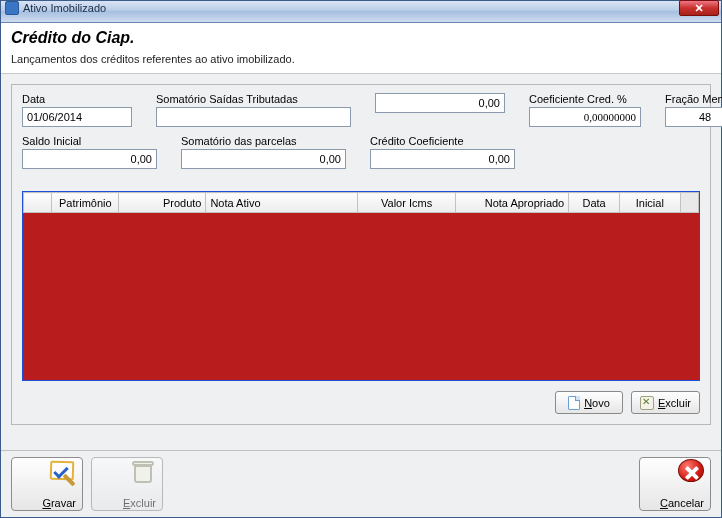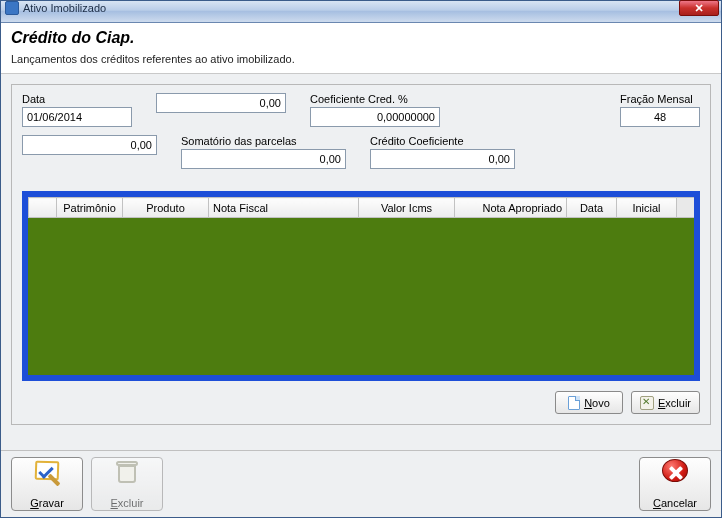--- a/index.html
+++ b/index.html
@@ -45,39 +45,39 @@
   .field label { margin-bottom: 2px; color: #000; }
   .field input {
     height: 20px; border: 1px solid #8a9aac; background: #fff;
     padding: 1px 4px; font-size: 11px;
   }
   .field input.num { text-align: right; }
   .field input.center { text-align: center; }
   .w-data { width: 110px; }
   .w-som { width: 195px; }
   .w-vt { width: 130px; }
-  .w-coef { width: 130px; }
+  .w-coef { width: 112px; font-family: Liberation Serif, serif; }
   .w-frac { width: 80px; }
   .w-si { width: 135px; }
   .w-sp { width: 165px; }
   .w-ca { width: 145px; }
   .table-wrap {
     margin-top: 22px;
-    border: 6px solid #1d4ed8; height: 190px; background: #4d7c0f;
+    border: 1px solid #1d4ed8; height: 190px; background: #b91c1c;
     overflow: hidden;
   }
   .tbl { width:100%; border-collapse: collapse; table-layout: fixed; }
   .tbl th {
     background: linear-gradient(to bottom,#fdfdfd 0%,#ececec 100%);
     border: 1px solid #c2c2c2; font-weight: normal; padding: 2px 4px;
     height: 20px; color:#000; white-space: nowrap; overflow:hidden;
   }
   .tbl th.sel { width:28px; }
   .tbl th.patr { width:66px; }
-  .tbl th.prod { width:86px; text-align:center; }
+  .tbl th.prod { width:86px; text-align:right; }
   .tbl th.nf { width:150px; text-align:left;}
   .tbl th.vi { width:96px; }
   .tbl th.ia { width:112px; text-align:right;}
   .tbl th.tp { width:50px; }
   .tbl th.pc { width:60px; }
   .tbl th.scroll { width:18px; background: #e9e9e9;}
   .inner-buttons {
     display:flex; justify-content:flex-end; gap:8px; margin-top:10px;
   }
   .btn-small {
@@ -93,21 +93,21 @@
   .icon-del-sm { width:14px;height:14px;background:#f4f2e9;border:1px solid #a0a080;border-radius:2px;position:relative;}
   .icon-del-sm::before{content:"✕";position:absolute;left:1px;top:-1px;font-size:10px;color:#547a2d;}
   .bottom-bar {
     border-top:1px solid #c0c0c0; background:#eef0f2;
     padding:6px 10px; display:flex; gap:8px; align-items:stretch;
   }
   .big-btn {
     width:72px; height:54px;
     border:1px solid #8c8c8c; border-radius:4px;
     background: linear-gradient(to bottom,#fefefe,#e6e6e6);
-    display:flex; flex-direction:column; align-items:center; justify-content:center;
+    display:flex; flex-direction:column; align-items:flex-end; justify-content:center;
     gap:15px; cursor:pointer;
   }
   .big-btn.disabled { opacity:0.55; cursor:default; }
   .big-btn .lbl .u { text-decoration: underline; }
   .spacer { flex:1; }
   .icon-save {
     width:28px;height:28px;position:relative;
   }
   .icon-save .board{position:absolute;inset:2px;background:#fff;border:2px solid #e2b23a;border-radius:2px;transform:rotate(2deg);}
   .icon-save .check{position:absolute;left:6px;top:8px;width:14px;height:8px;border-left:3px solid #2b62c9;border-bottom:3px solid #2b62c9;transform:rotate(-45deg);}
@@ -147,54 +147,59 @@
 
   <div class="content">
     <div class="form-box">
 
       <div class="row">
         <div class="field">
           <label>Data</label>
           <input class="w-data" value="01/06/2014" style="">
         </div>
         <div class="field">
+          <label>Somatório Saídas Tributadas</label>
+          <input class="w-som num" value="" style="">
+        </div>
+        <div class="field">
           <input class="w-vt num" value="0,00" style="">
         </div>
         <div class="field">
           <label>Coeficiente Cred. %</label>
           <input class="w-coef num" value="0,00000000" style="">
         </div>
         <div class="field" style="margin-left:auto">
           <label>Fração Mensal</label>
           <input class="w-frac center" value="48" style="">
         </div>
       </div>
 
       <div class="row">
         <div class="field">
+          <label>Saldo Inicial</label>
           <input class="w-si num" value="0,00" style="">
         </div>
         <div class="field">
           <label>Somatório das parcelas</label>
           <input class="w-sp num" value="0,00" style="">
         </div>
         <div class="field">
           <label>Crédito Coeficiente</label>
           <input class="w-ca num" value="0,00" style="">
         </div>
       </div>
 
       <div class="table-wrap">
         <table class="tbl">
           <thead>
             <tr>
               <th class="sel"></th>
               <th class="patr">Patrimônio</th>
               <th class="prod">Produto</th>
-              <th class="nf">Nota Fiscal</th>
+              <th class="nf">Nota Ativo</th>
               <th class="vi">Valor Icms</th>
               <th class="ia">Nota Apropriado</th>
               <th class="tp">Data</th>
               <th class="pc">Inicial</th>
               <th class="scroll"></th>
             </tr>
           </thead>
           <tbody></tbody>
         </table>
       </div>

